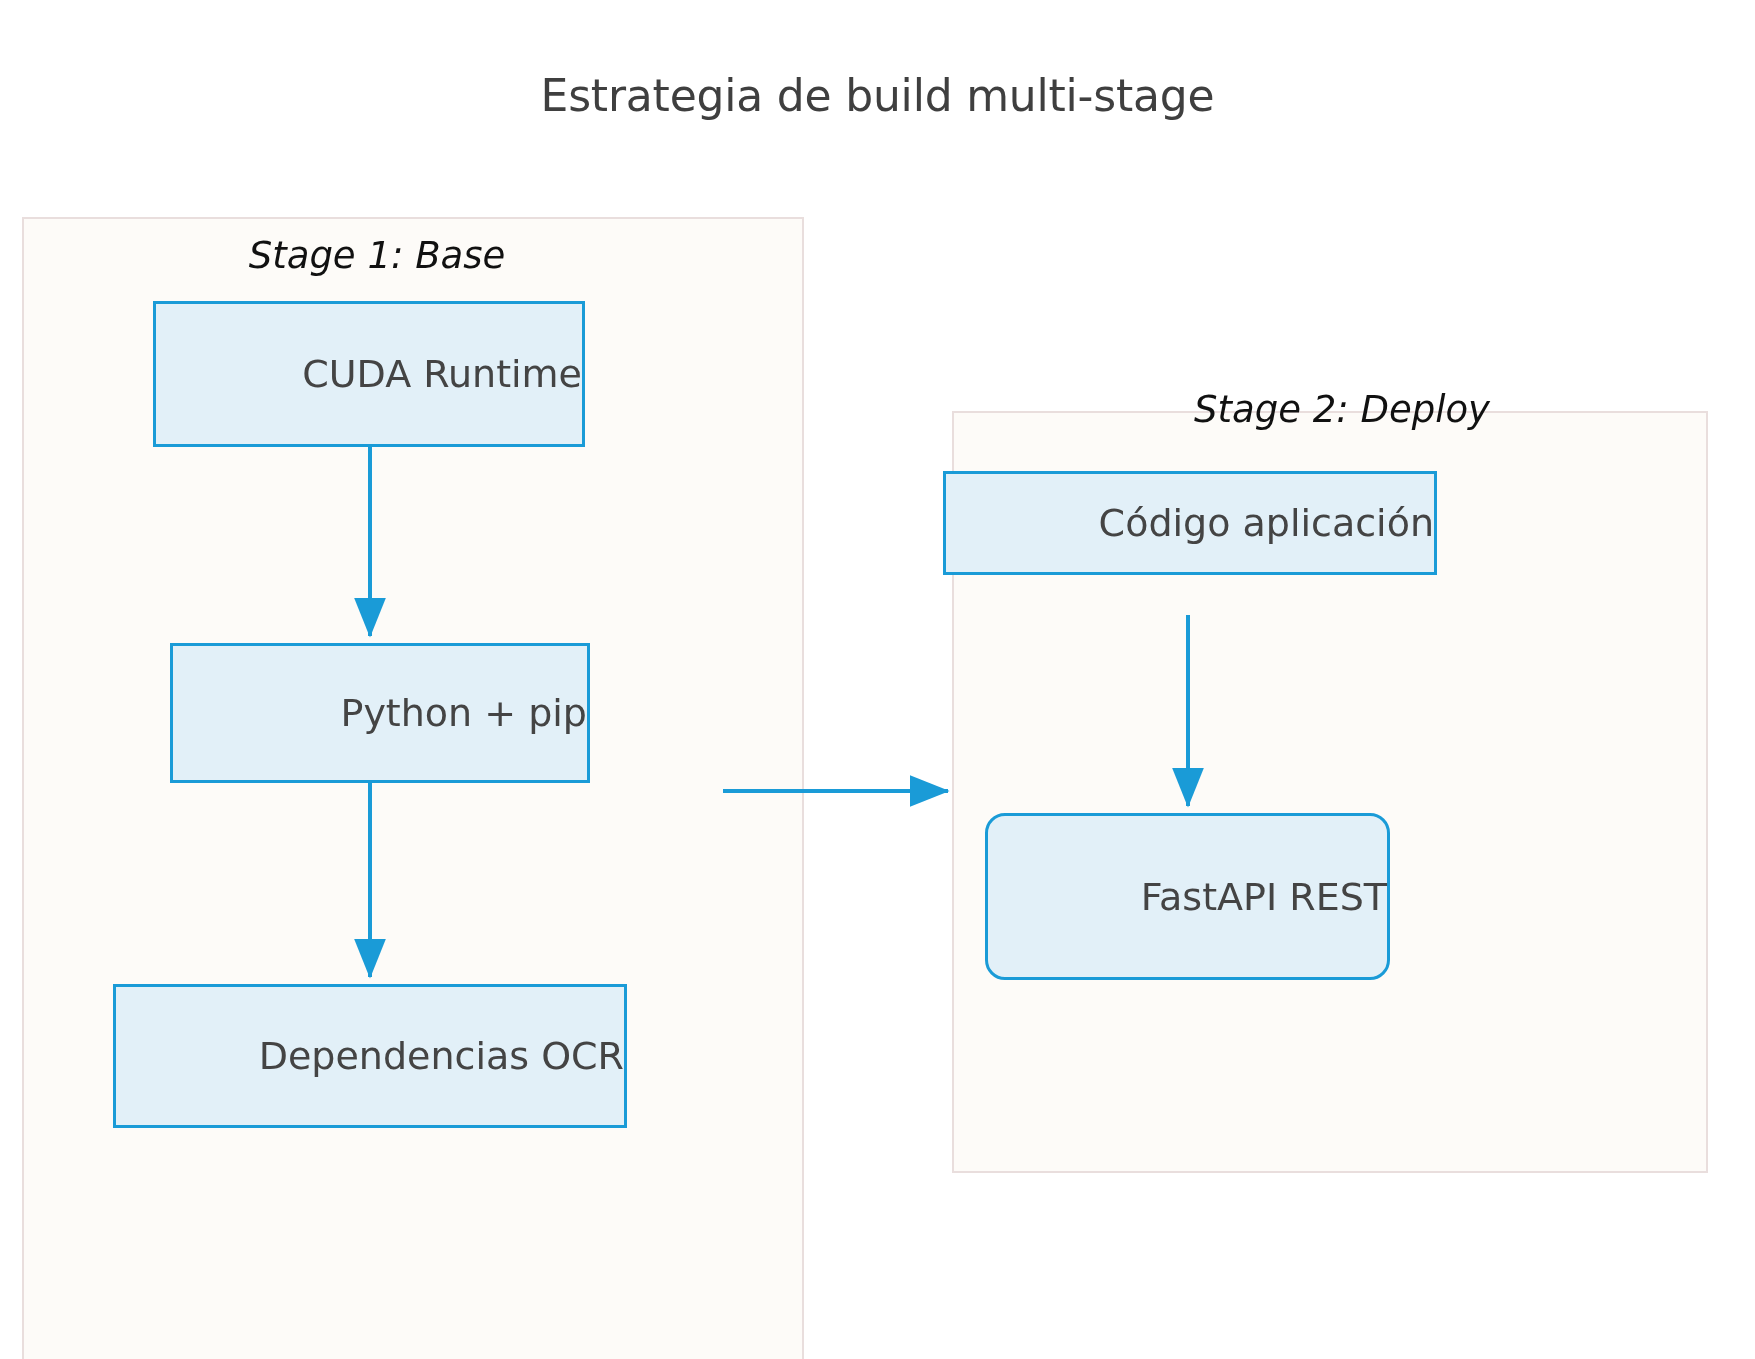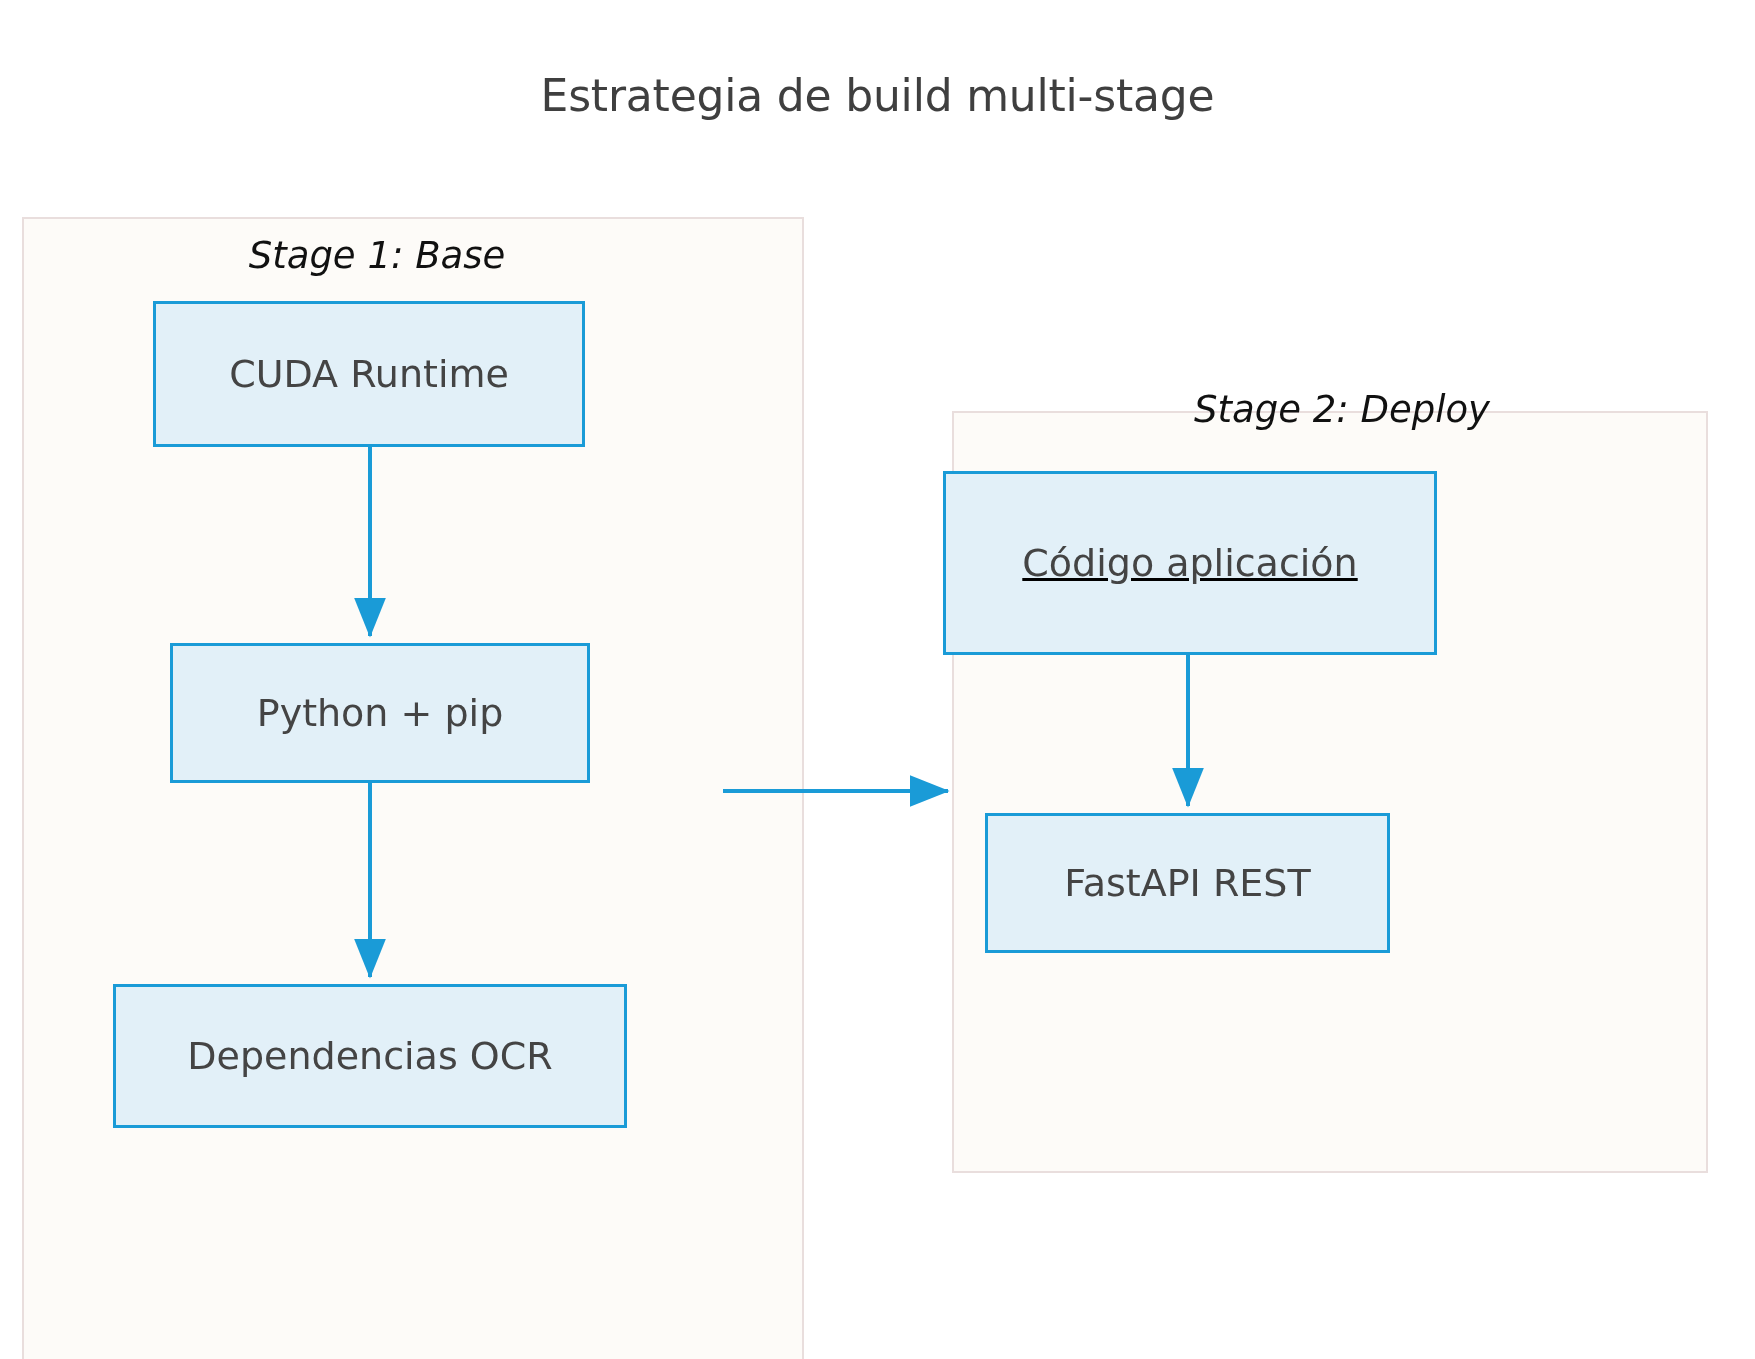--- a/index.html
+++ b/index.html
@@ -70,21 +70,21 @@
     top: 340px;
     width: 780px;
   }
   .node-box {
     position: absolute;
     background: #e2f0f8;
     border: 3px solid #1a9bd7;
     box-sizing: border-box;
     display: flex;
     align-items: center;
-    justify-content: center;
+    justify-content: flex-end;
   }
   .node-label {
     font-size: 38px;
     color: #444444;
     font-family: "DejaVu Sans", sans-serif;
     white-space: nowrap;
     line-height: 1;
   }
   #node-cuda {
     left: 153px;
@@ -101,28 +101,28 @@
   #node-deps {
     left: 113px;
     top: 936px;
     width: 514px;
     height: 144px;
   }
   #node-codigo {
     left: 943px;
     top: 423px;
     width: 494px;
-    height: 184px;
-    text-decoration: underline;
+    height: 104px;
   }
   #node-fastapi {
     left: 985px;
     top: 765px;
     width: 405px;
-    height: 140px;
+    height: 167px;
+    border-radius: 20px;
   }
   .edge-svg {
     position: absolute;
     left: 0; top: 0;
     width: 1755px;
     height: 1359px;
     pointer-events: none;
     overflow: visible;
   }
 </style>

